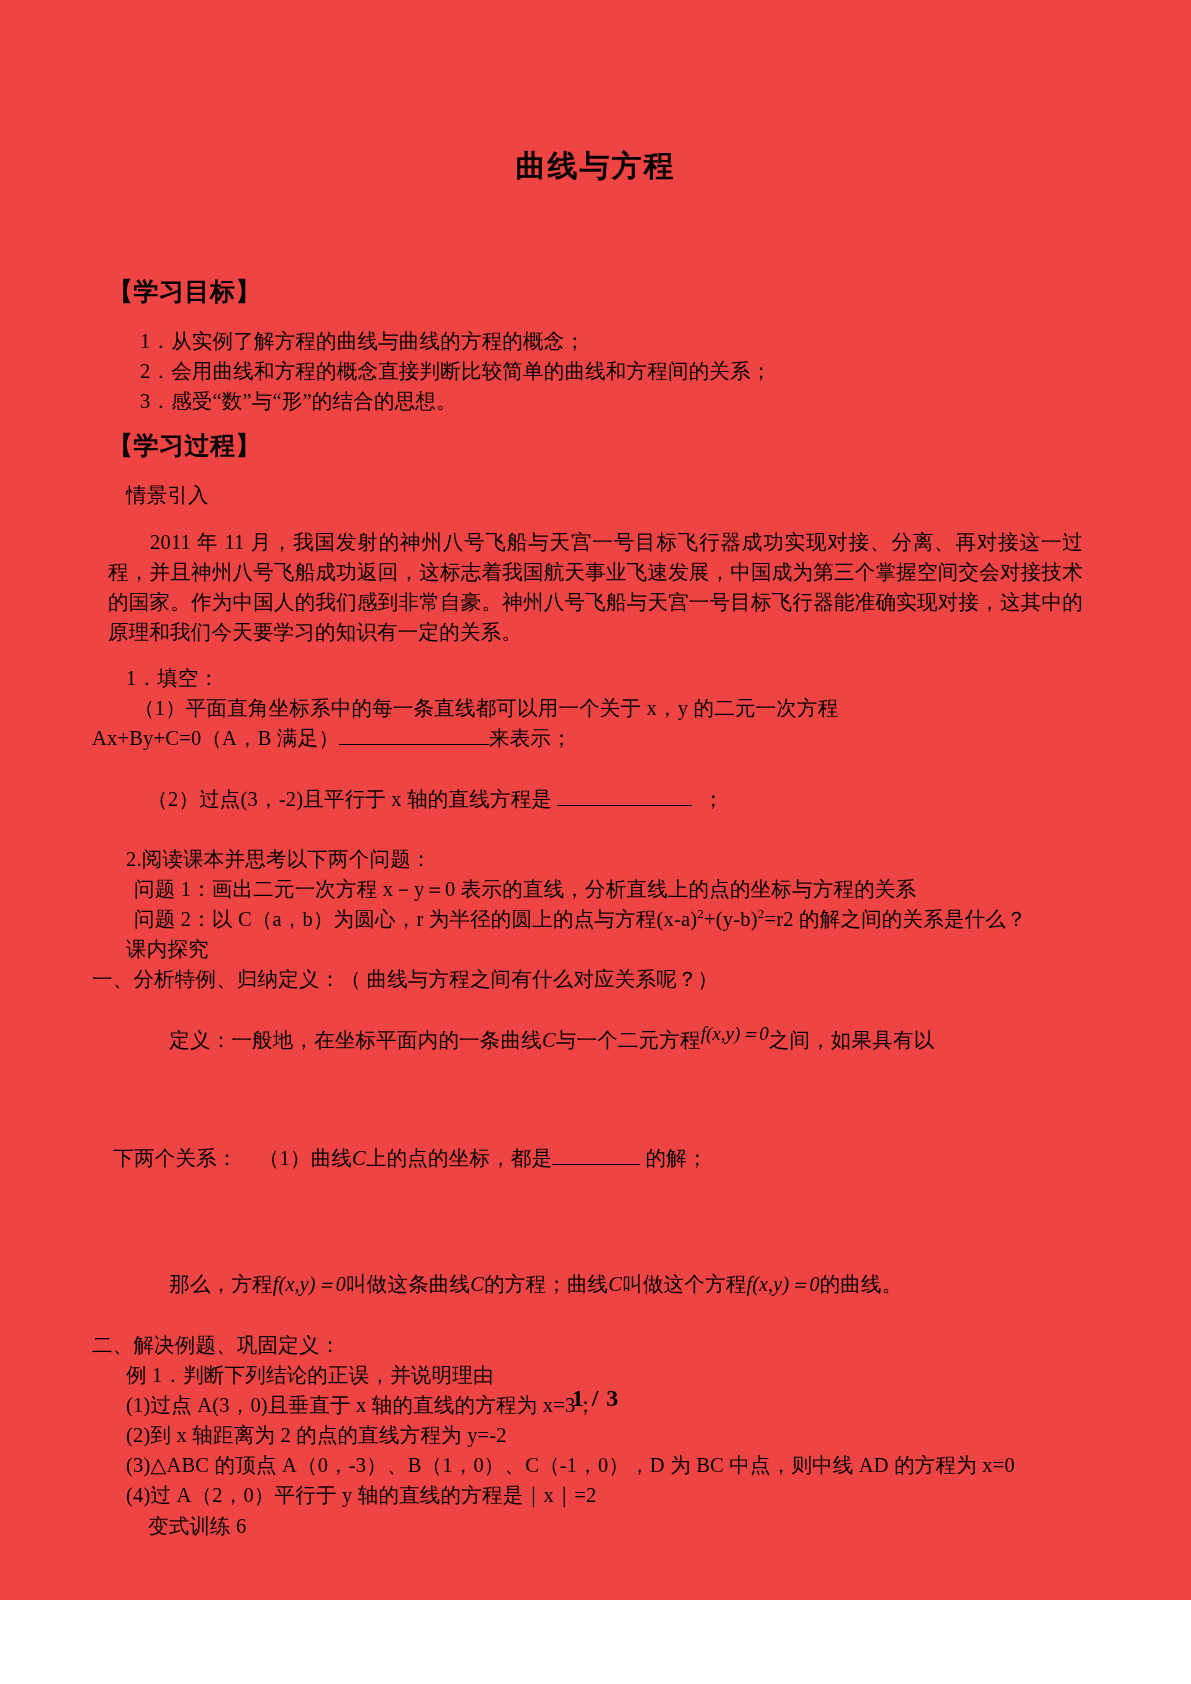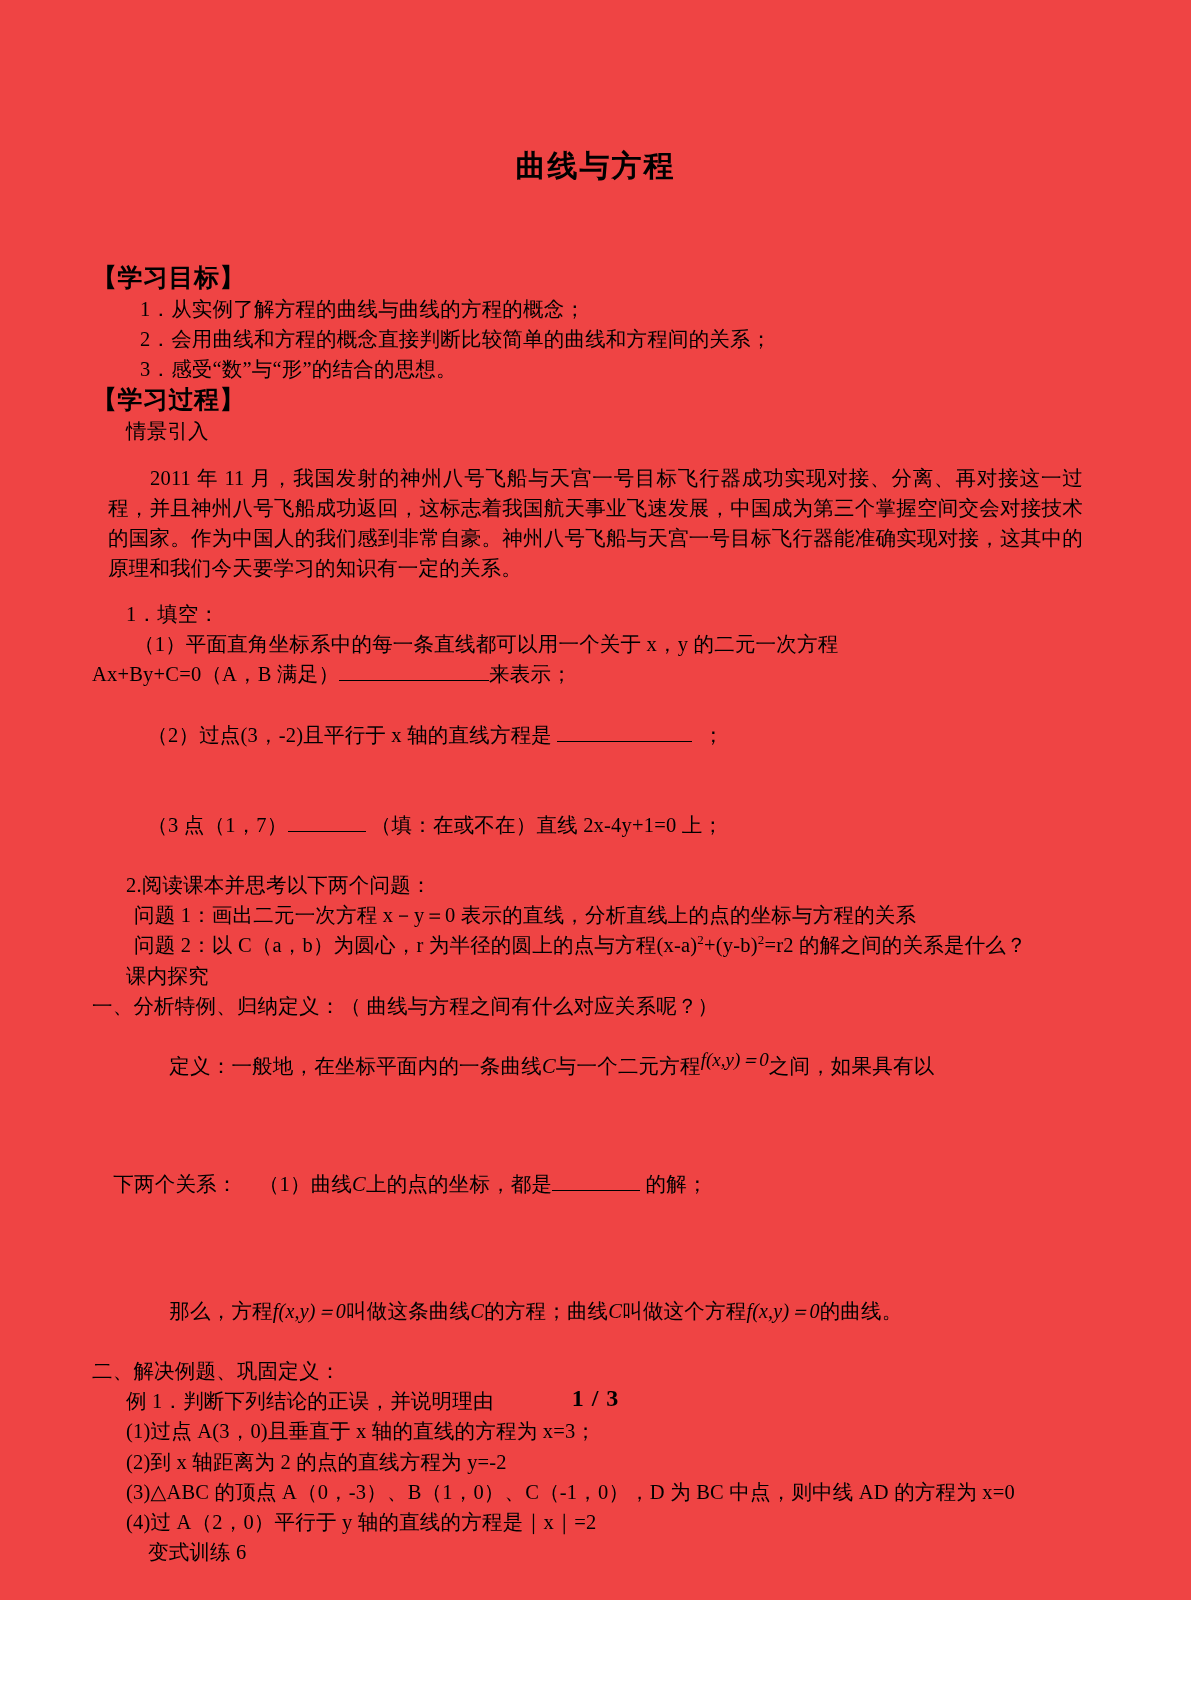--- a/index.html
+++ b/index.html
@@ -28,22 +28,23 @@
     font-weight: bold;
     letter-spacing: 2px;
     margin: 0;
     padding-top: 148px;
     line-height: 1.2;
   }
   .section-head {
     font-size: 25px;
     font-weight: bold;
     line-height: 1.28;
-    margin: 0;
+    margin: 16px;
     letter-spacing: 0.5px;
+    font-family: Liberation Mono, monospace;
   }
   .gap-before-goals { height: 78px; }
   .body-line {
     font-size: 20.5px;
     line-height: 1.47;
     margin: 0;
     letter-spacing: 0.2px;
     white-space: pre-wrap;
   }
   .indent-1 { padding-left: 48px; }
@@ -131,23 +132,20 @@
 
   <div class="para-noindent">
     <span class="indent-inline" style="padding-left:42px;"></span><span>（1）平面直角坐标系中的每一条直线都可以用一个关于 x，y 的二元一次方程</span><br>
     <span>Ax+By+C=0（A，B 满足）</span><span class="blank b-lg"></span><span>来表示；</span>
   </div>
 
   <div class="body-line indent-2">
     <span>（2）过点(3，-2)且平行于 x 轴的直线方程是</span> <span class="blank b-md"></span> &nbsp;<span>；</span>
   </div>
 
-  <div class="body-line indent-2">
-    <span>（3 点（1，7）</span><span class="blank b-sm"></span> <span>（填：在或不在）直线 2x-4y+1=0 上；</span>
-  </div>
 
   <div class="body-line indent-2">2.阅读课本并思考以下两个问题：</div>
 
   <div class="para-noindent" style="padding-left:0;">
     <span style="display:inline-block;width:42px;"></span><span>问题 1：画出二元一次方程 x－y＝0 表示的直线，分析直线上的点的坐标与方程的关系</span>
   </div>
 
   <div class="para-noindent">
     <span style="display:inline-block;width:42px;"></span><span>问题 2：以 C（a，b）为圆心，r 为半径的圆上的点与方程(x-a)</span><sup class="sq">2</sup><span>+(y-b)</span><sup class="sq">2</sup><span>=r2 的解之间的关系是什么？</span>
   </div>

